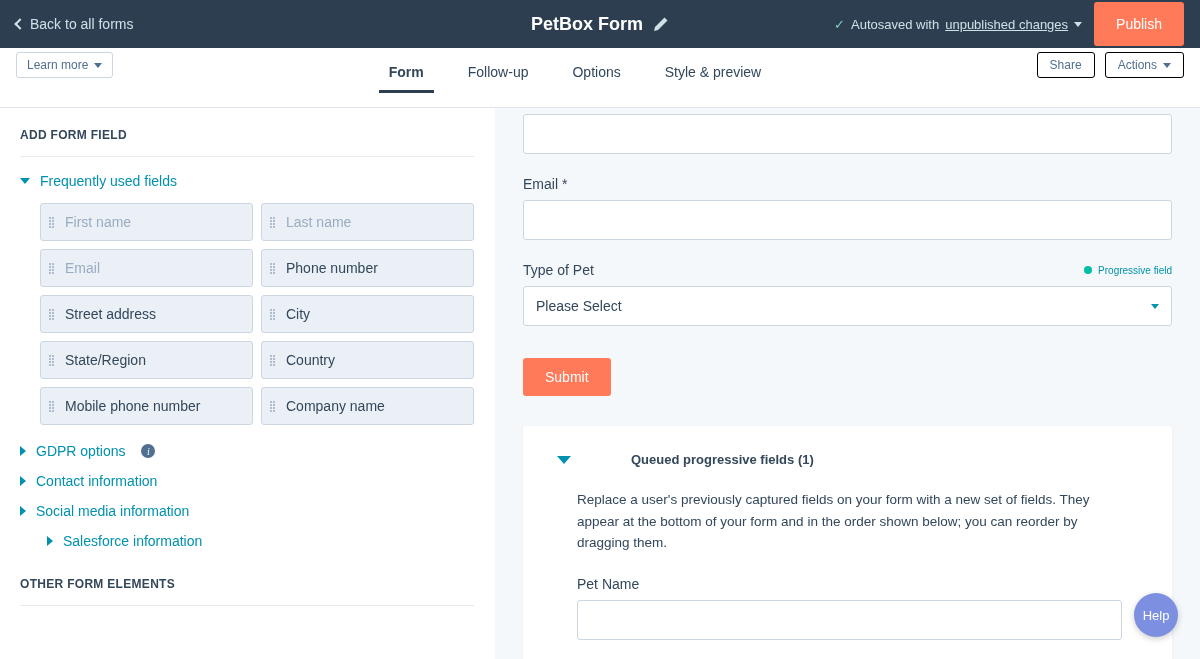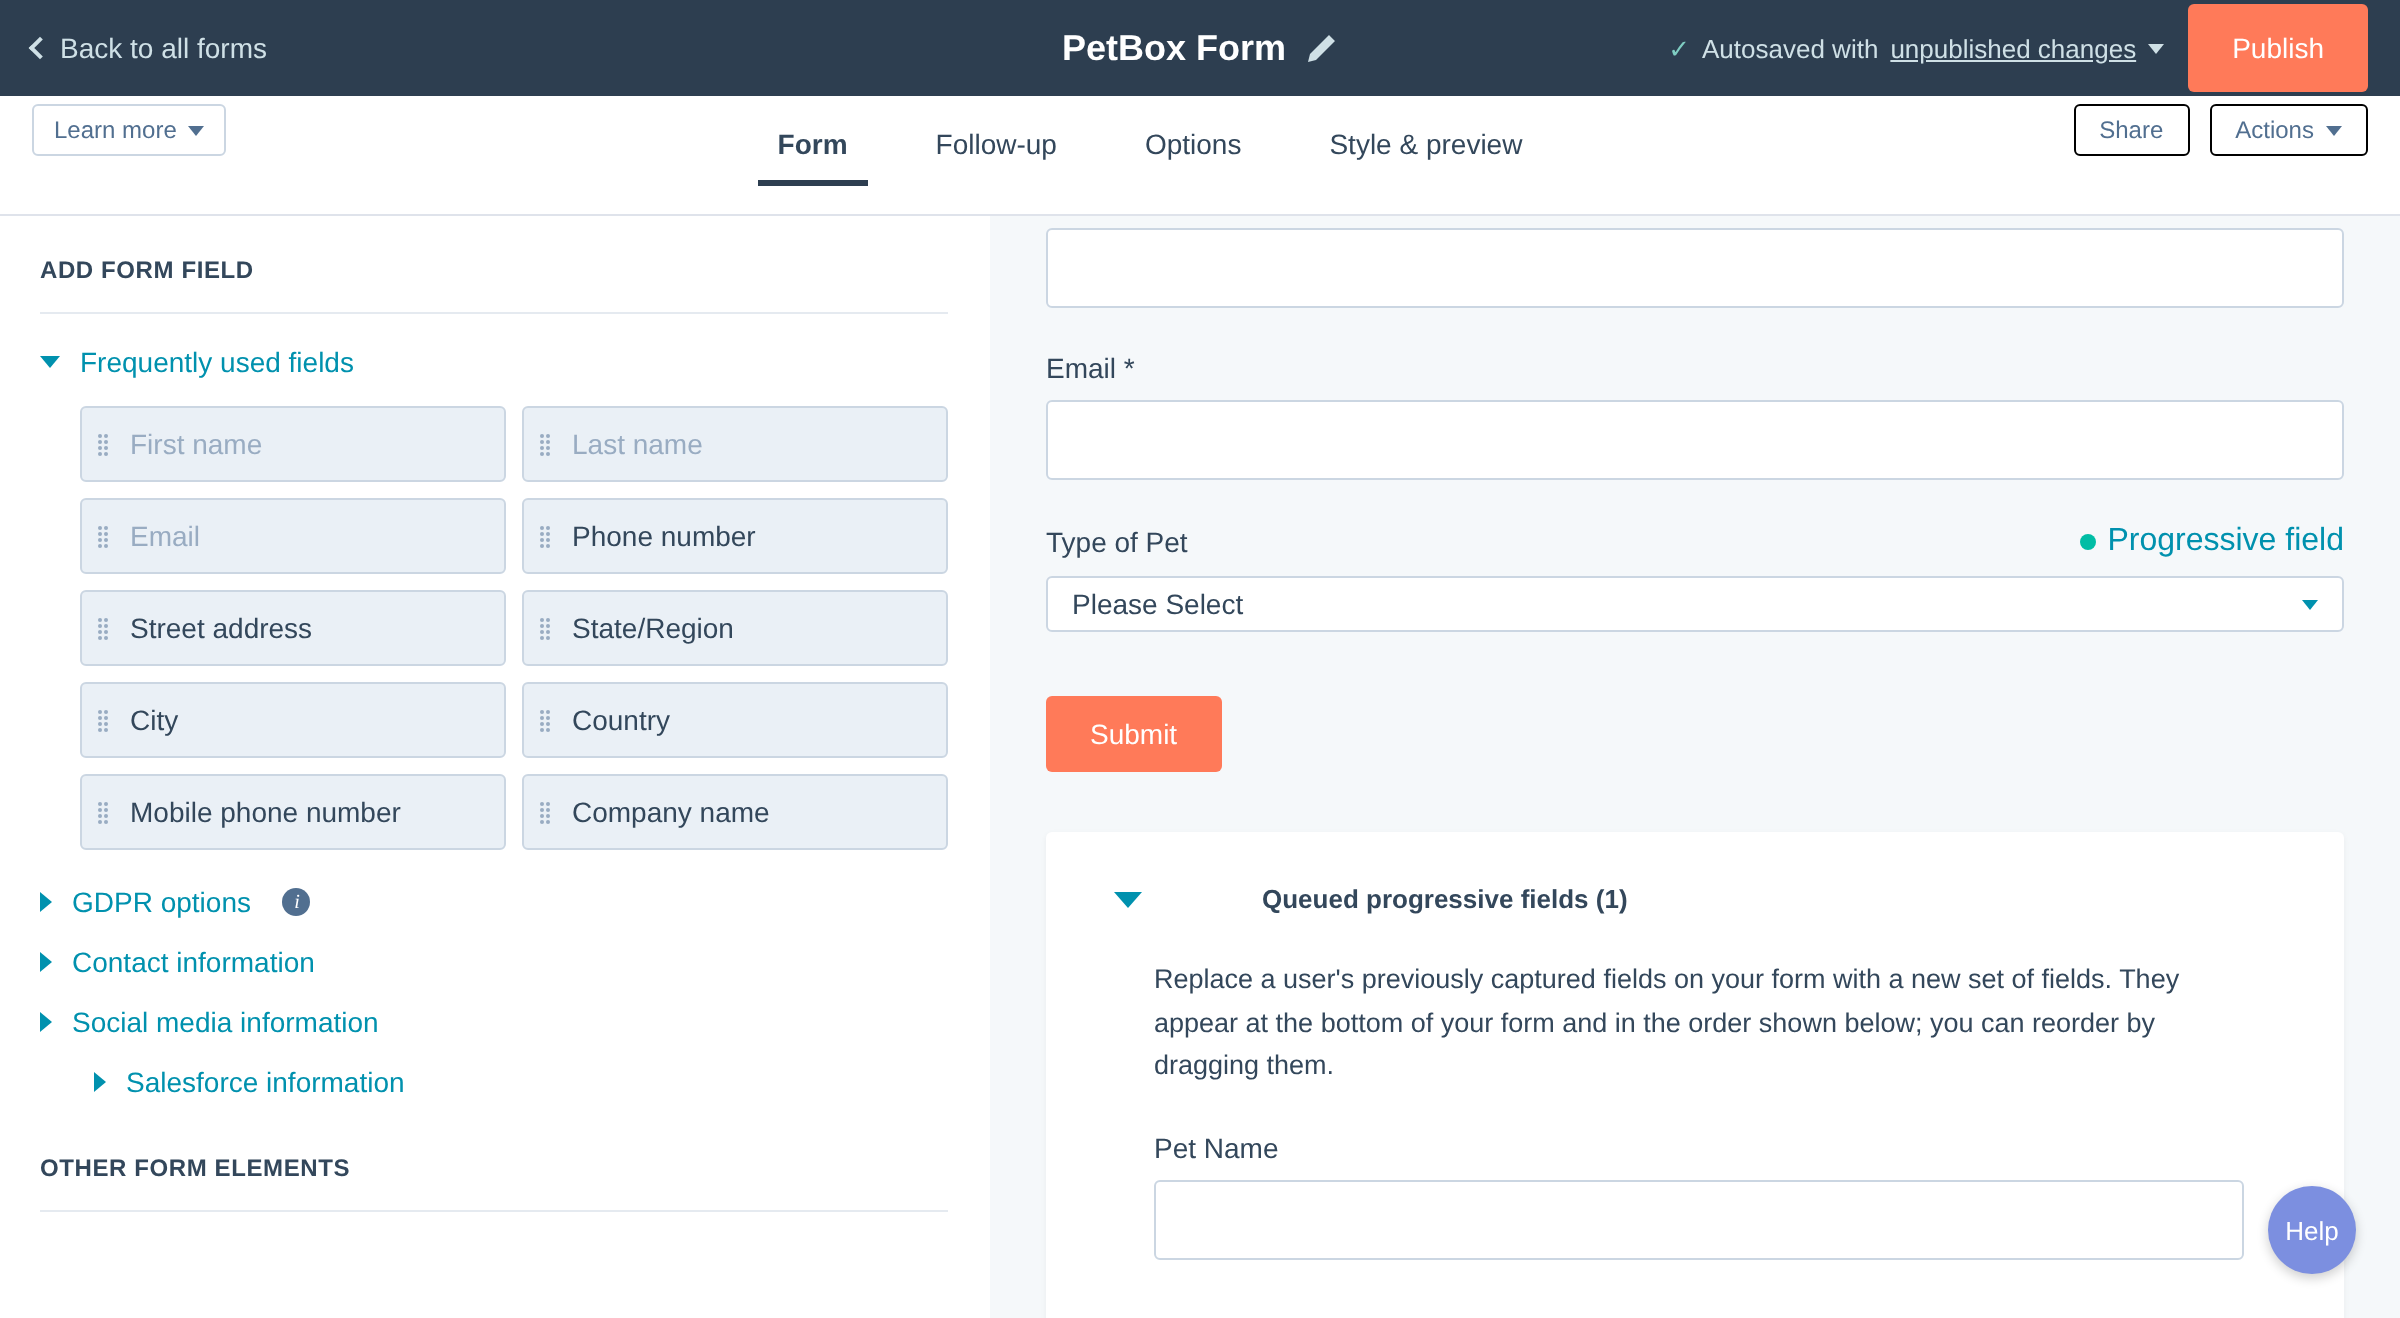--- a/index.html
+++ b/index.html
@@ -56,23 +56,23 @@
 .field-chip.used { color: #99acc2; }
 .drag-dots { color: #99acc2; width: 8px; display: flex; flex-direction: column; gap: 1px; }
 .drag-dots span { width: 2px; height: 2px; background: #99acc2; border-radius: 1px; display: block; box-shadow: 3px 0 0 #99acc2; }
 
 
 .form-area { background: #f5f8fa; padding-top: 0; }
 .input-block { margin-top: 6px; margin-bottom: 22px; }
 .text-input { width: 100%; height: 40px; border: 1px solid #cbd6e2; border-radius: 3px; background: #fff; padding: 0 12px; font-size: 14px; }
 .label-row { display: flex; justify-content: space-between; align-items: center; margin-bottom: 8px; }
 .field-label { font-size: 14px; color: #33475b; }
-.prog-tag { font-size: 16px; color: #0091ae; display: flex; align-items: center; gap: 6px; }
+.prog-tag { font-size: 10px; color: #0091ae; display: flex; align-items: center; gap: 6px; }
 .blue-dot { width: 8px; height: 8px; border-radius: 50%; background: #00bda5; }
-.select-box { width: 100%; height: 28px; border: 1px solid #cbd6e2; border-radius: 3px; background: #fff; padding: 0 12px; display: flex; align-items: center; justify-content: space-between; color: #33475b; cursor: pointer; }
+.select-box { width: 100%; height: 40px; border: 1px solid #cbd6e2; border-radius: 3px; background: #fff; padding: 0 12px; display: flex; align-items: center; justify-content: space-between; color: #33475b; cursor: pointer; }
 .select-box .caret-dn { border-top-color: #0091ae; }
 .submit-btn { background: #ff7a59; color: #fff; border: none; padding: 11px 22px; border-radius: 3px; font-size: 14px; font-weight: 500; cursor: pointer; margin-top: 10px; margin-bottom: 30px; }
 
 .card { background: #fff; border-radius: 3px; padding: 26px 50px 30px 34px; box-shadow: 0 1px 3px rgba(0,0,0,0.05); }
 .card-header { display: flex; align-items: center; gap: 16px; margin-bottom: 22px; }
 .card-header .chev { width: 0; height: 0; border-left: 7px solid transparent; border-right: 7px solid transparent; border-top: 8px solid #0091ae; cursor: pointer; }
 .card-title { font-size: 13px; font-weight: 700; color: #33475b; margin-left: 44px; }
 .card-body { padding-left: 20px; }
 .card-desc { font-size: 13.5px; color: #33475b; line-height: 1.6; margin-bottom: 22px; }
 
@@ -185,30 +185,30 @@
           </span>
           <span>Street address</span>
         </div>
       <div class="field-chip">
           <span class="drag-dots">
             <span></span>
             <span></span>
             <span></span>
             <span></span>
           </span>
+          <span>City</span>
+        </div>
+      <div class="field-chip">
+          <span class="drag-dots">
+            <span></span>
+            <span></span>
+            <span></span>
+            <span></span>
+          </span>
           <span>State/Region</span>
-        </div>
-      <div class="field-chip">
-          <span class="drag-dots">
-            <span></span>
-            <span></span>
-            <span></span>
-            <span></span>
-          </span>
-          <span>City</span>
         </div>
       <div class="field-chip">
           <span class="drag-dots">
             <span></span>
             <span></span>
             <span></span>
             <span></span>
           </span>
           <span>Country</span>
         </div>

